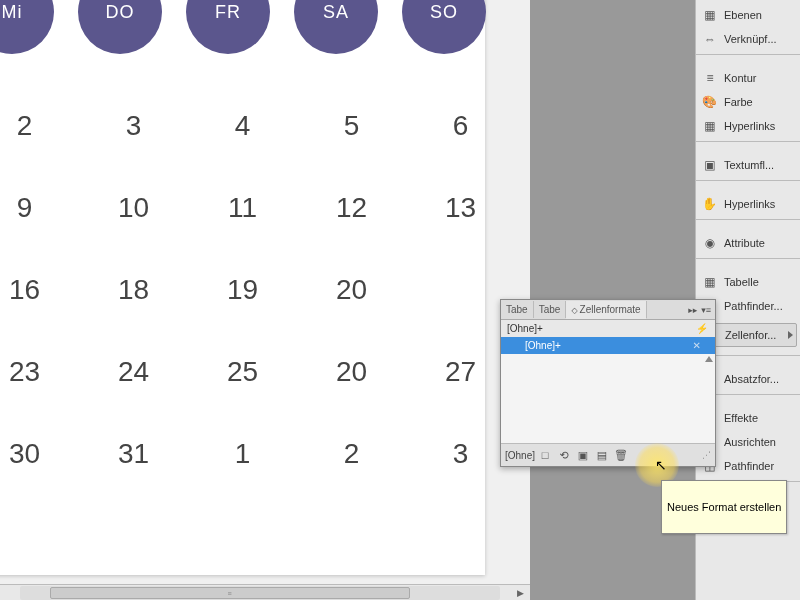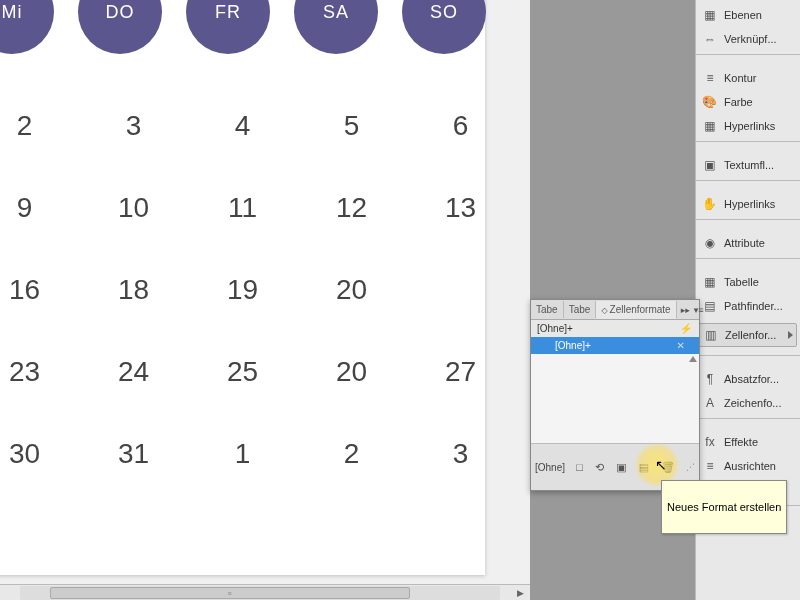--- a/index.html
+++ b/index.html
@@ -23,33 +23,33 @@
   .panel-group { border-bottom: 1px solid #bbb; padding: 3px 0; }
   .panel-group:first-child { border-top: none; }
   .panel-item { display: flex; align-items: center; padding: 4px 6px; font-size: 11px; color: #333; cursor: pointer; gap: 6px; }
   .panel-item.selected { background: #dcdcdc; border: 1px solid #aaa; border-radius: 2px; margin: 5px 3px; padding: 3px 3px; }
   .panel-item .ico { width: 16px; height: 16px; display: flex; align-items: center; justify-content: center; font-size: 12px; color: #555; }
   .panel-item .arrow { margin-left: auto; width: 0; height: 0; border-top: 4px solid transparent; border-bottom: 4px solid transparent; border-left: 5px solid #666; }
   .sep { height: 8px; }
   
   .gray-col { position: absolute; left: 530px; top: 0; width: 165px; height: 600px; background: #999; }
   
-  .panel-float { position: absolute; left: 530px; top: 299px; width: 170px; background: #e8e8e8; border: 1px solid #888; box-shadow: 0 2px 6px rgba(0,0,0,0.3); }
+  .panel-float { position: absolute; left: 500px; top: 299px; width: 216px; background: #e8e8e8; border: 1px solid #888; box-shadow: 0 2px 6px rgba(0,0,0,0.3); }
   .pf-tabs { display: flex; align-items: center; background: #dcdcdc; border-bottom: 1px solid #aaa; height: 20px; font-size: 10px; }
   .pf-tab { padding: 3px 5px; color: #555; border-right: 1px solid #bbb; }
   .pf-tab.active { background: #e8e8e8; border-bottom: 1px solid #e8e8e8; margin-bottom: -1px; }
   .pf-tab .linkicon { font-size: 8px; margin-right: 2px; }
   .pf-ctrl { margin-left: auto; padding: 0 4px; font-size: 9px; color: #555; display: flex; gap: 4px; }
   .pf-row1 { padding: 3px 6px; font-size: 10px; color: #333; display: flex; align-items: center; }
   .pf-row1 .bolt { margin-left: auto; font-size: 10px; color: #666; }
   .pf-sel { background: #3b8ede; color: #fff; padding: 3px 6px 3px 24px; font-size: 10px; display: flex; align-items: center; }
   .pf-sel .x { margin-left: auto; font-size: 10px; padding-right: 8px; color: #c8dcf0; }
   .pf-body { height: 90px; background: #f4f4f4; border-bottom: 1px solid #bbb; position: relative; }
   .pf-body .up { position: absolute; right: 2px; top: 2px; width: 0; height: 0; border-left: 4px solid transparent; border-right: 4px solid transparent; border-bottom: 6px solid #888; }
-  .pf-footer { display: flex; align-items: center; padding: 15px 4px; font-size: 10px; color: #444; gap: 10px; background: #e0e0e0; }
+  .pf-footer { display: flex; align-items: center; padding: 3px 4px; font-size: 10px; color: #444; gap: 1px; background: #e0e0e0; }
   .pf-footer .label { flex: 0 0 auto; }
   .pf-footer .icobtn { width: 18px; height: 16px; display: flex; align-items: center; justify-content: center; font-size: 11px; color: #555; border: 1px solid transparent; }
   .pf-footer .grip { margin-left: auto; font-size: 9px; color: #888; }
   
   .highlight { position: absolute; left: 635px; top: 443px; width: 44px; height: 44px; border-radius: 50%; background: radial-gradient(circle, rgba(255,230,100,0.85) 0%, rgba(255,220,80,0.5) 55%, rgba(255,220,80,0) 75%); pointer-events: none; }
   
   .tooltip { position: absolute; left: 661px; top: 480px; background: #ffffdc; border: 1px solid #888; padding: 20px 5px; font-size: 11px; color: #000; box-shadow: 1px 1px 2px rgba(0,0,0,0.2); }
   
   .cursor { position: absolute; left: 655px; top: 457px; font-size: 14px; color: #000; pointer-events: none; }
 </style>
@@ -175,24 +175,20 @@
         <span>Zellenfor...</span>
         <span class="arrow"></span>
       </div>
   </div>
   <div class="sep"></div>
   <div class="panel-group">
     <div class="panel-item">
         <span class="ico">¶</span>
         <span>Absatzfor...</span>
       </div>
-    <div class="panel-item">
-        <span class="ico">A</span>
-        <span>Zeichenfo...</span>
-      </div>
   </div>
   <div class="sep"></div>
   <div class="panel-group">
     <div class="panel-item">
         <span class="ico">fx</span>
         <span>Effekte</span>
       </div>
     <div class="panel-item">
         <span class="ico">≡</span>
         <span>Ausrichten</span>

